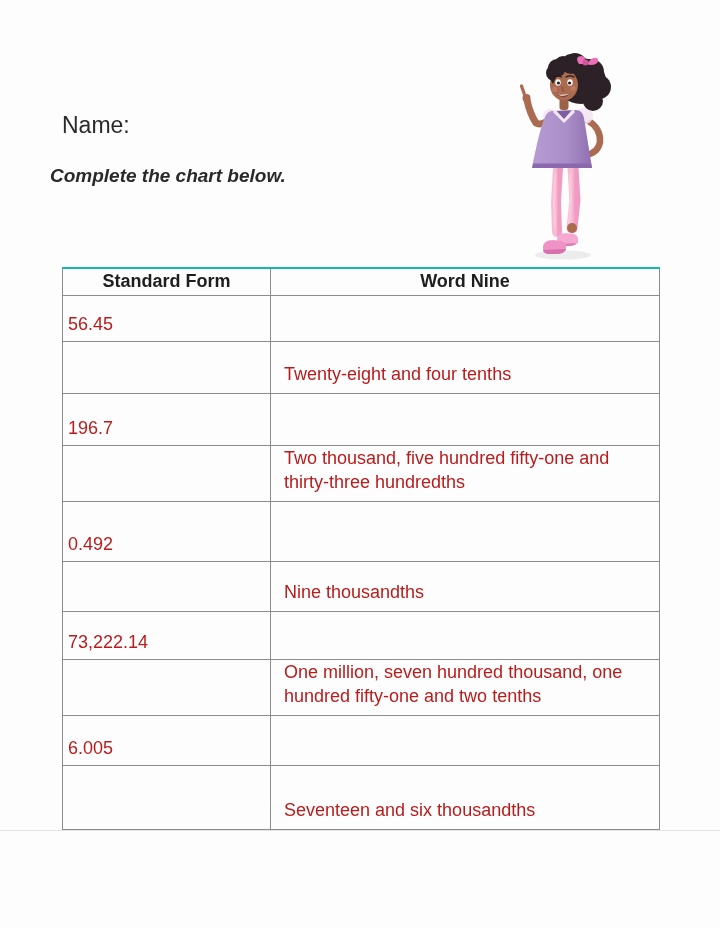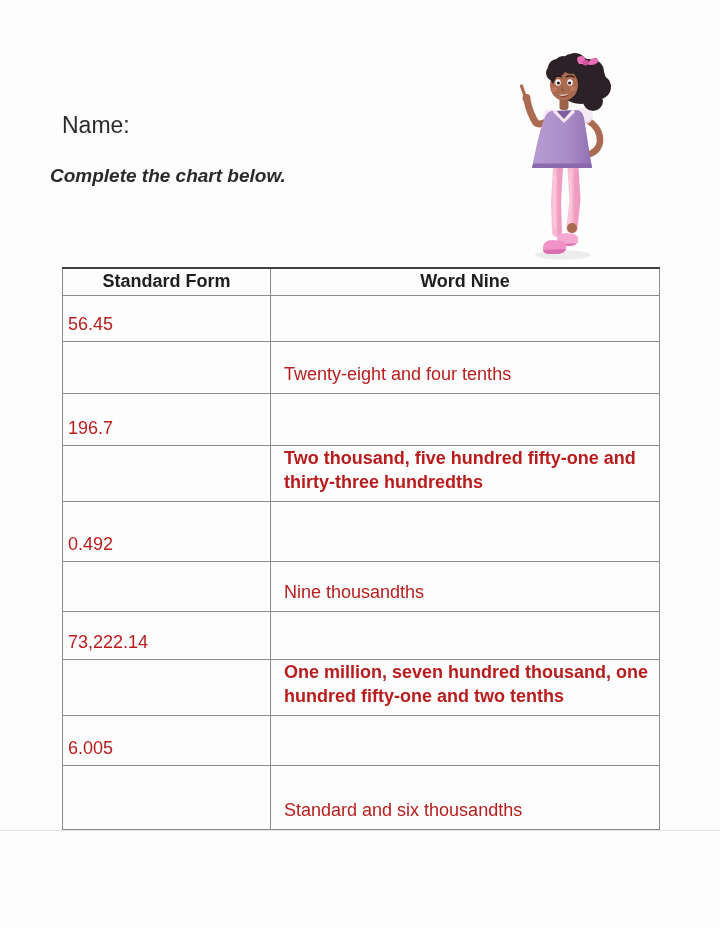--- a/index.html
+++ b/index.html
@@ -46,21 +46,21 @@
   table.chart {
     position: absolute;
     top: 267px; left: 62px;
     width: 597px;
     border-collapse: collapse;
     table-layout: fixed;
   }
   table.chart, table.chart th, table.chart td {
     border: 1px solid #8c8c8c;
   }
-  table.chart { border-top: 2px solid #404040; }
+  table.chart { border-top: 2px solid #14b8a6; }
   col.c-std { width: 208px; }
   col.c-word { width: 389px; }
   th {
     height: 27px;
     font-size: 18px;
     font-weight: bold;
     text-align: center;
     vertical-align: middle;
     color: #1e1e1e;
     background: #fdfdfd;
@@ -70,21 +70,21 @@
     font-size: 18px;
     color: #b91c1c;
     background: #fdfdfd;
   }
   td.std  { padding: 0 4px 6px 5px; }
   td.word { padding: 0 10px 7px 13px; line-height: 24px; }
   tr.h46 td { height: 46px; }
   tr.h48 td { height: 48px; }
   tr.h50 td { height: 50px; }
   tr.h52 td { height: 52px; margin-left: 44px; }
-  tr.h54 td { height: 54px; font-weight: bold; }
+  tr.h54 td { height: 54px; }
   tr.h60 td { height: 60px; }
   tr.h64 td { height: 64px; }
   .artifact-line {
     position: absolute;
     top: 830px; left: 0;
     width: 720px; height: 1px;
     background: #e3e3e3;
   }
 </style>
 </head>
@@ -219,20 +219,20 @@
       <tr class="h54">
         <td class="std"></td>
         <td class="word">One million, seven hundred thousand, one hundred fifty-one and two tenths</td>
       </tr>
       <tr class="h50">
         <td class="std">6.005</td>
         <td class="word"></td>
       </tr>
       <tr class="h64">
         <td class="std"></td>
-        <td class="word">Standard and six thousandths</td>
+        <td class="word">Seventeen and six thousandths</td>
       </tr>
     </tbody>
   </table>
 
   <div class="artifact-line"></div>
 
 </div>
 
 </body></html>

